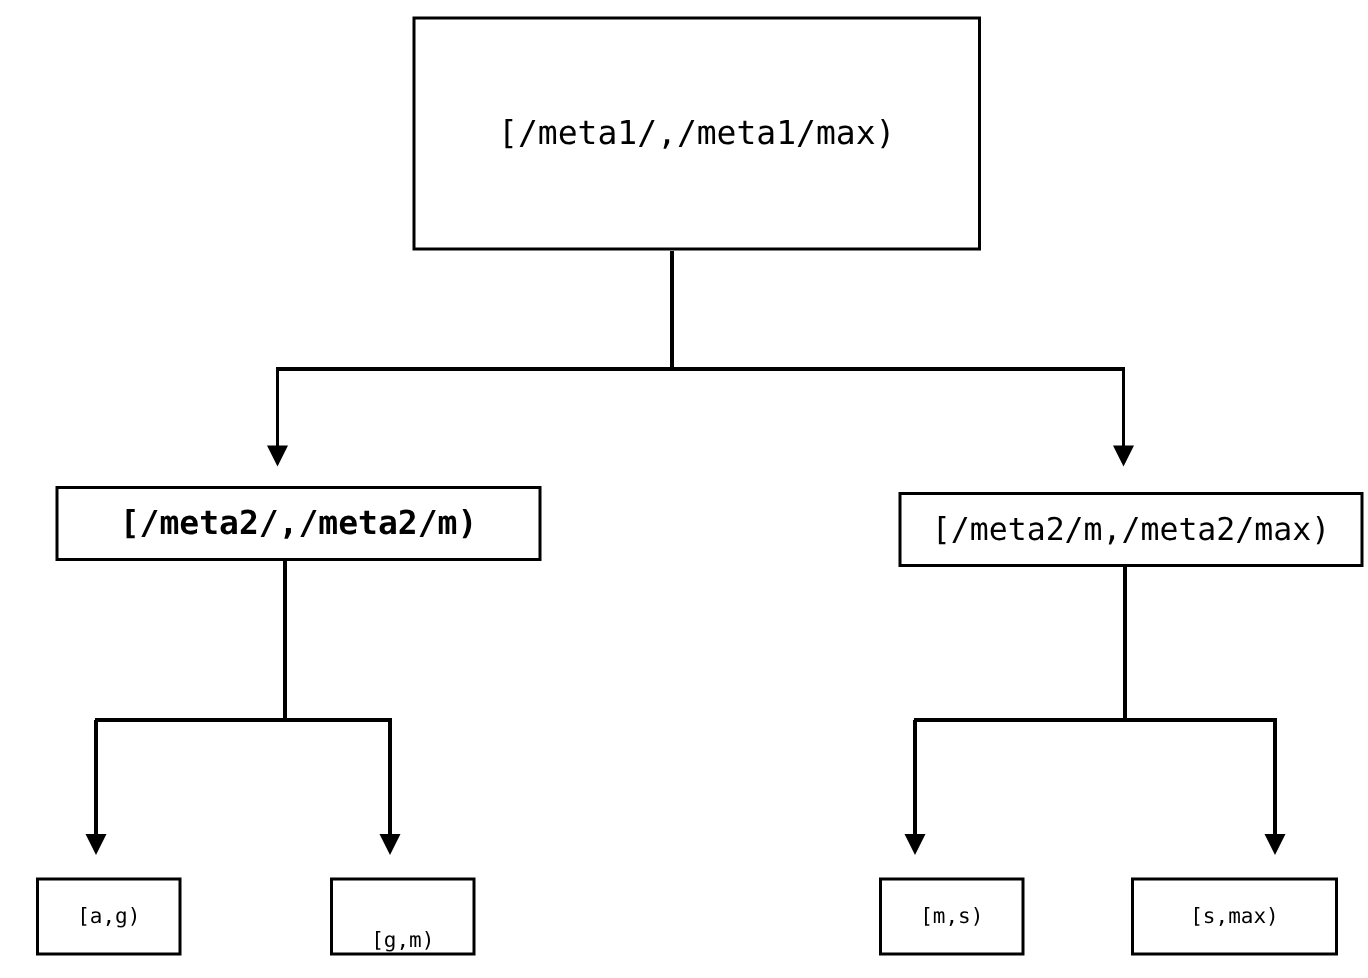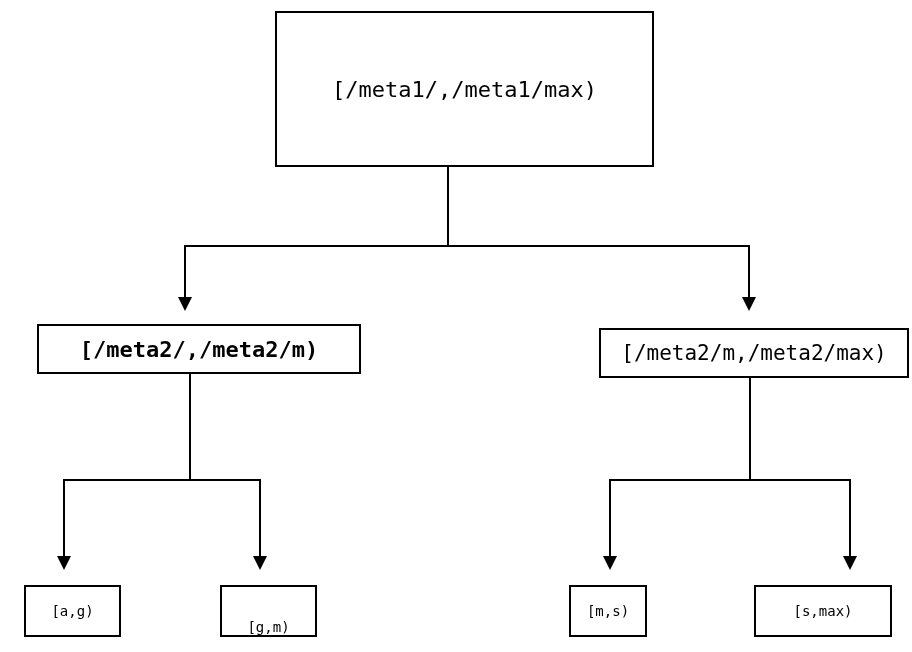--- a/index.html
+++ b/index.html
@@ -62,21 +62,21 @@
     height: 50px;
     font-size: 21px;
   }
   .node-leaf {
     top: 585px;
     height: 52px;
     font-size: 14px;
   }
   .leaf-ag    { left: 8px;   width: 97px;  }
   .leaf-gm    { left: 204px; width: 97px; align-items: flex-end;  }
-  .leaf-ms    { left: 553px; width: 78px; justify-content: center;  }
+  .leaf-ms    { left: 570px; width: 97px; justify-content: center;  }
   .leaf-smax  { left: 738px; width: 138px; }
 </style>
 </head>
 <body>
 
 <div id="canvas">
 
   <svg id="edge-layer" width="912" height="652" viewBox="0 0 912 652" xmlns="http://www.w3.org/2000/svg">
 
     <g>

